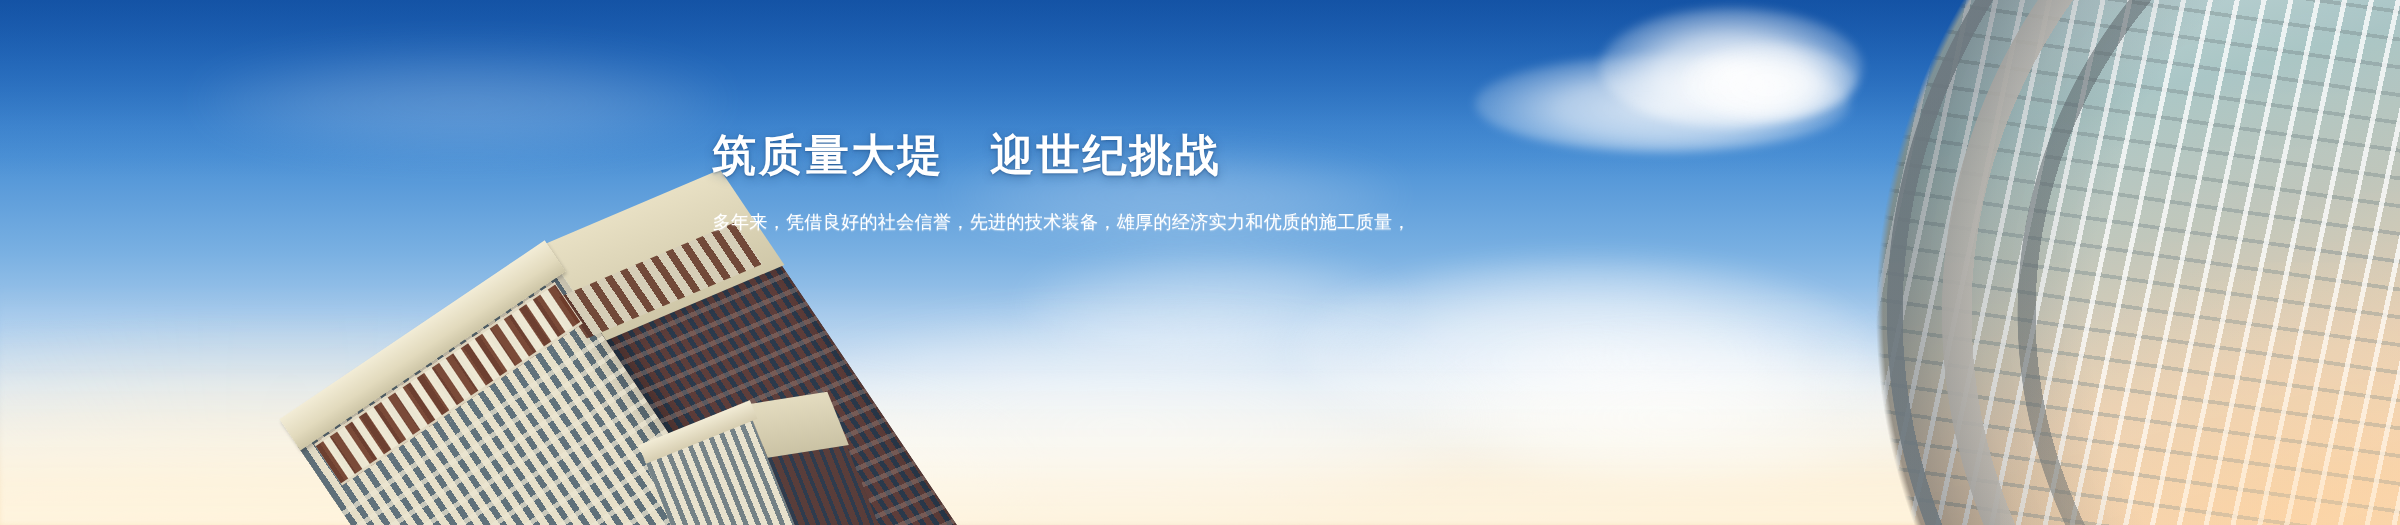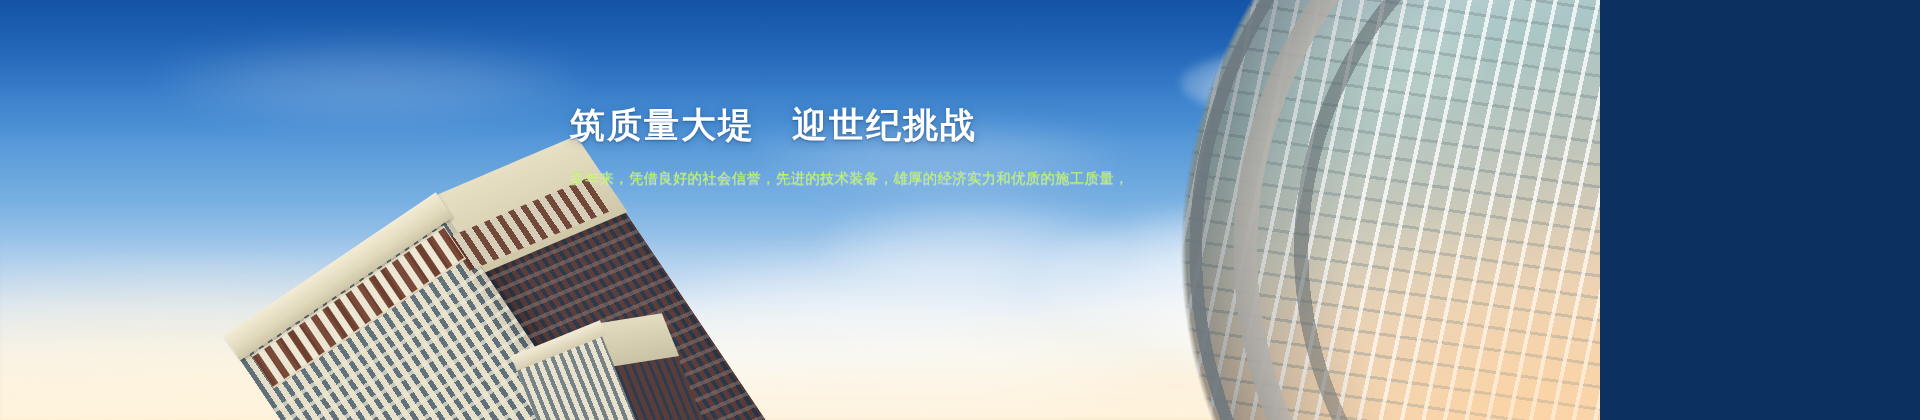--- a/index.html
+++ b/index.html
@@ -4,21 +4,21 @@
 <style>
   html, body {
     margin: 0;
     padding: 0;
     background: #0b2f5e;
   }
   * { box-sizing: border-box; }
 
   .banner {
     position: relative;
-    width: 1600px;
+    width: 1920px;
     height: 420px;
     overflow: hidden;
     font-family: "Liberation Sans", "DejaVu Sans", sans-serif;
   }
 
   
   .sky {
     position: absolute;
     inset: 0;
     background:
@@ -341,21 +341,21 @@
     letter-spacing: 2px;
     text-shadow:
       0 1px 2px rgba(20,60,110,0.45),
       0 2px 8px rgba(20,60,110,0.35);
     white-space: pre;
   }
   .subcopy {
     margin: 19px 0 0 0;
     font-size: 14.5px;
     line-height: 2.0;
-    color: #bef264;
+    color: #ffffff;
     letter-spacing: 0.2px;
     text-shadow: 0 1px 1px rgba(255,255,255,0.45);
   }
   .subcopy p { margin: 0; }
 </style>
 </head>
 <body>
 
 <div class="banner">
 

